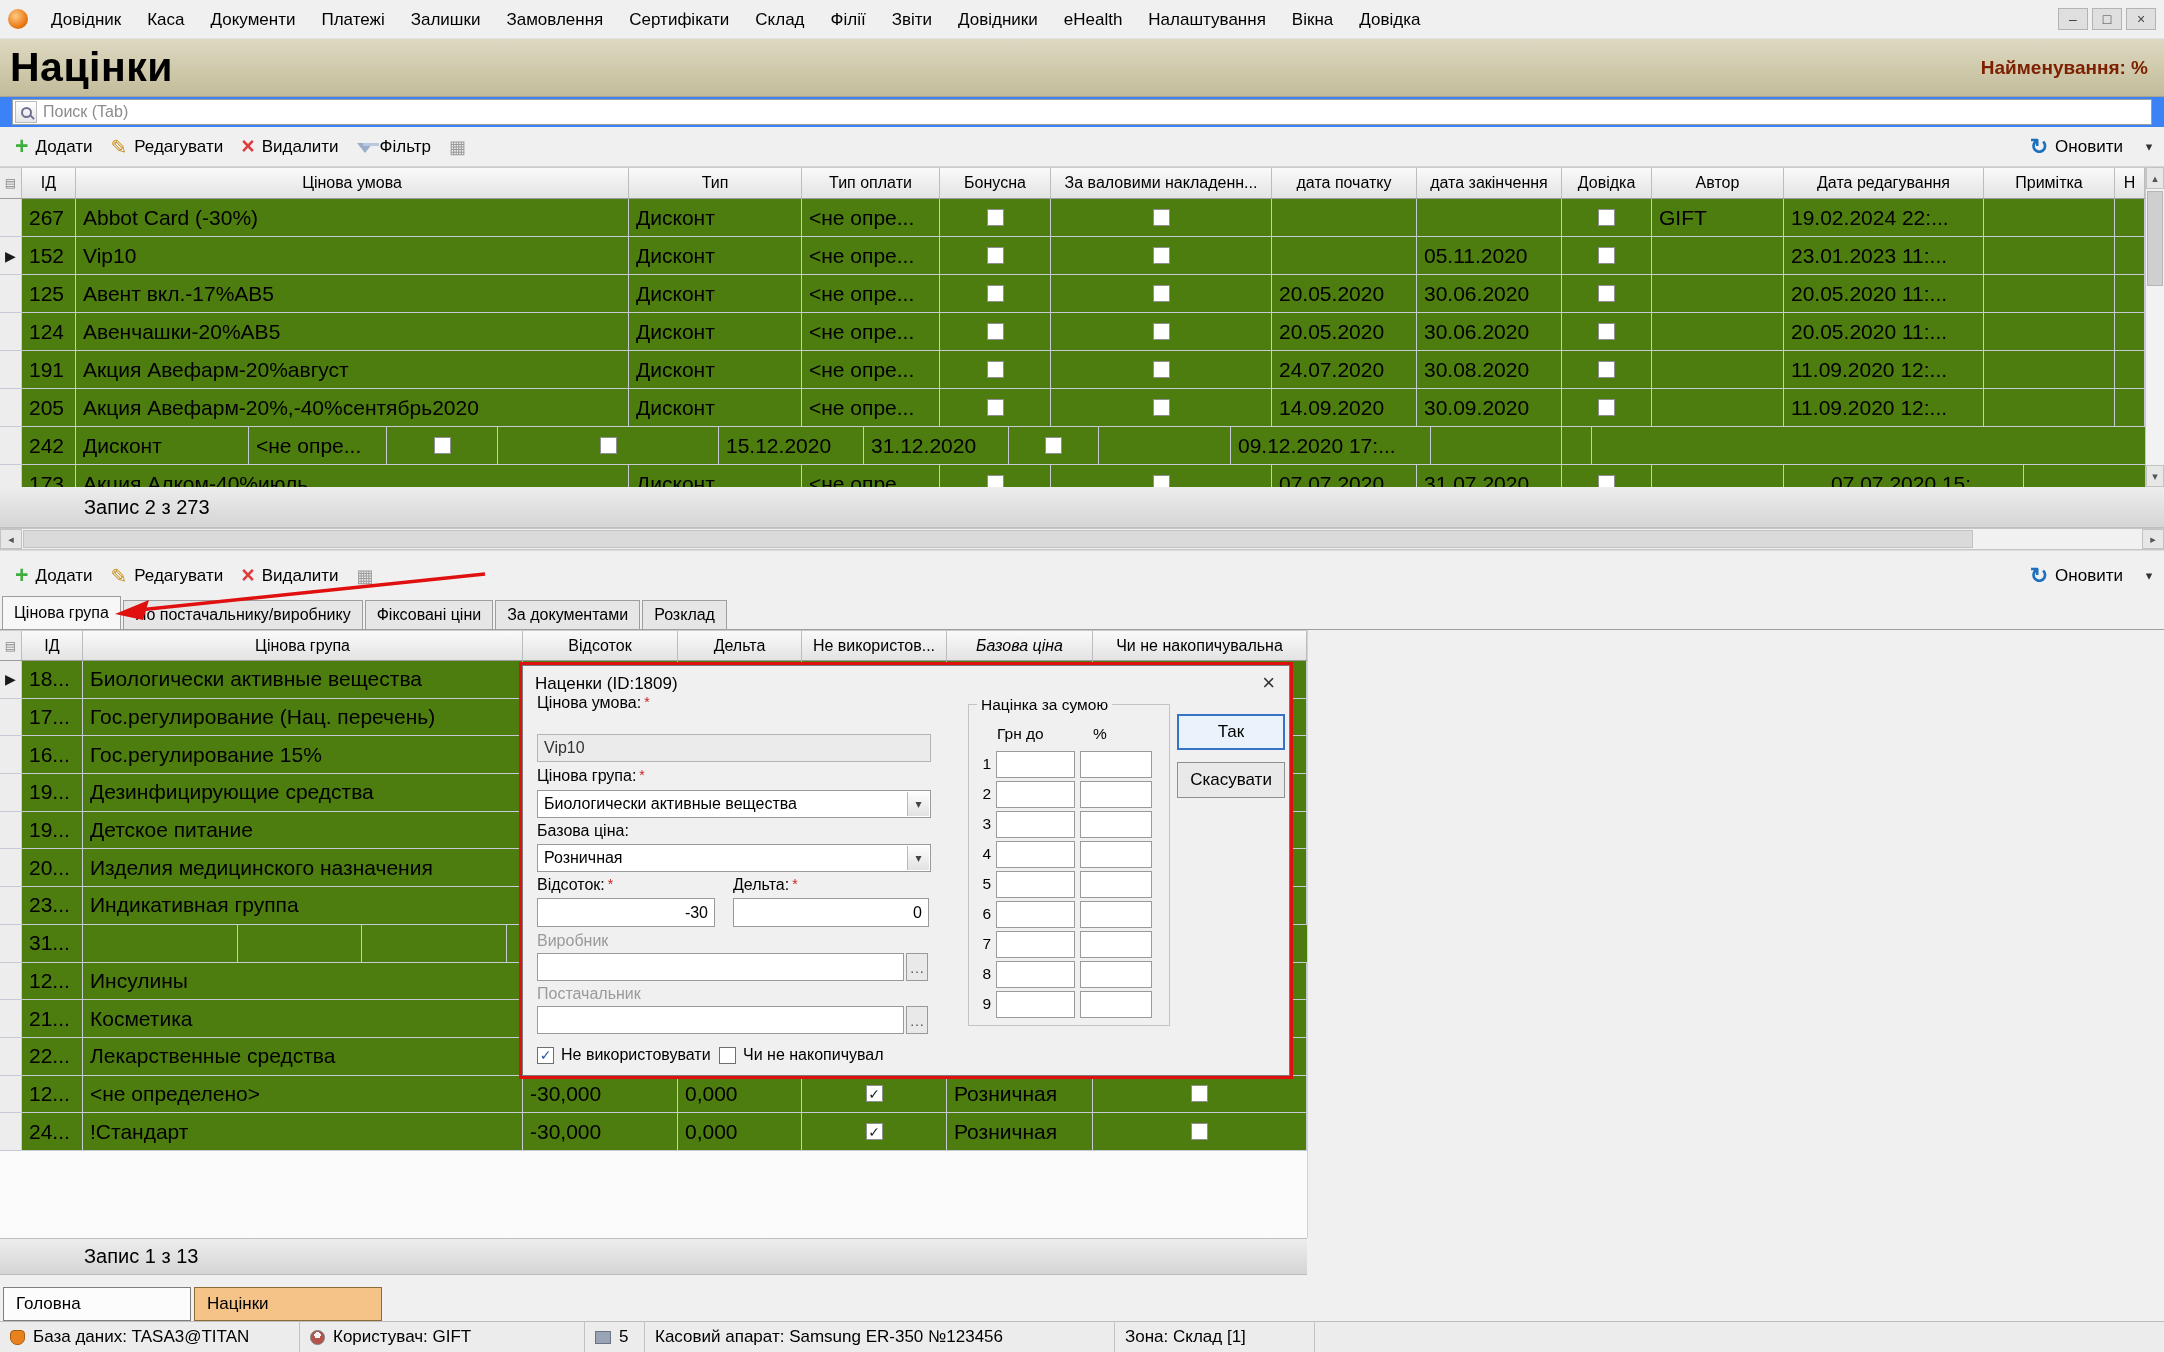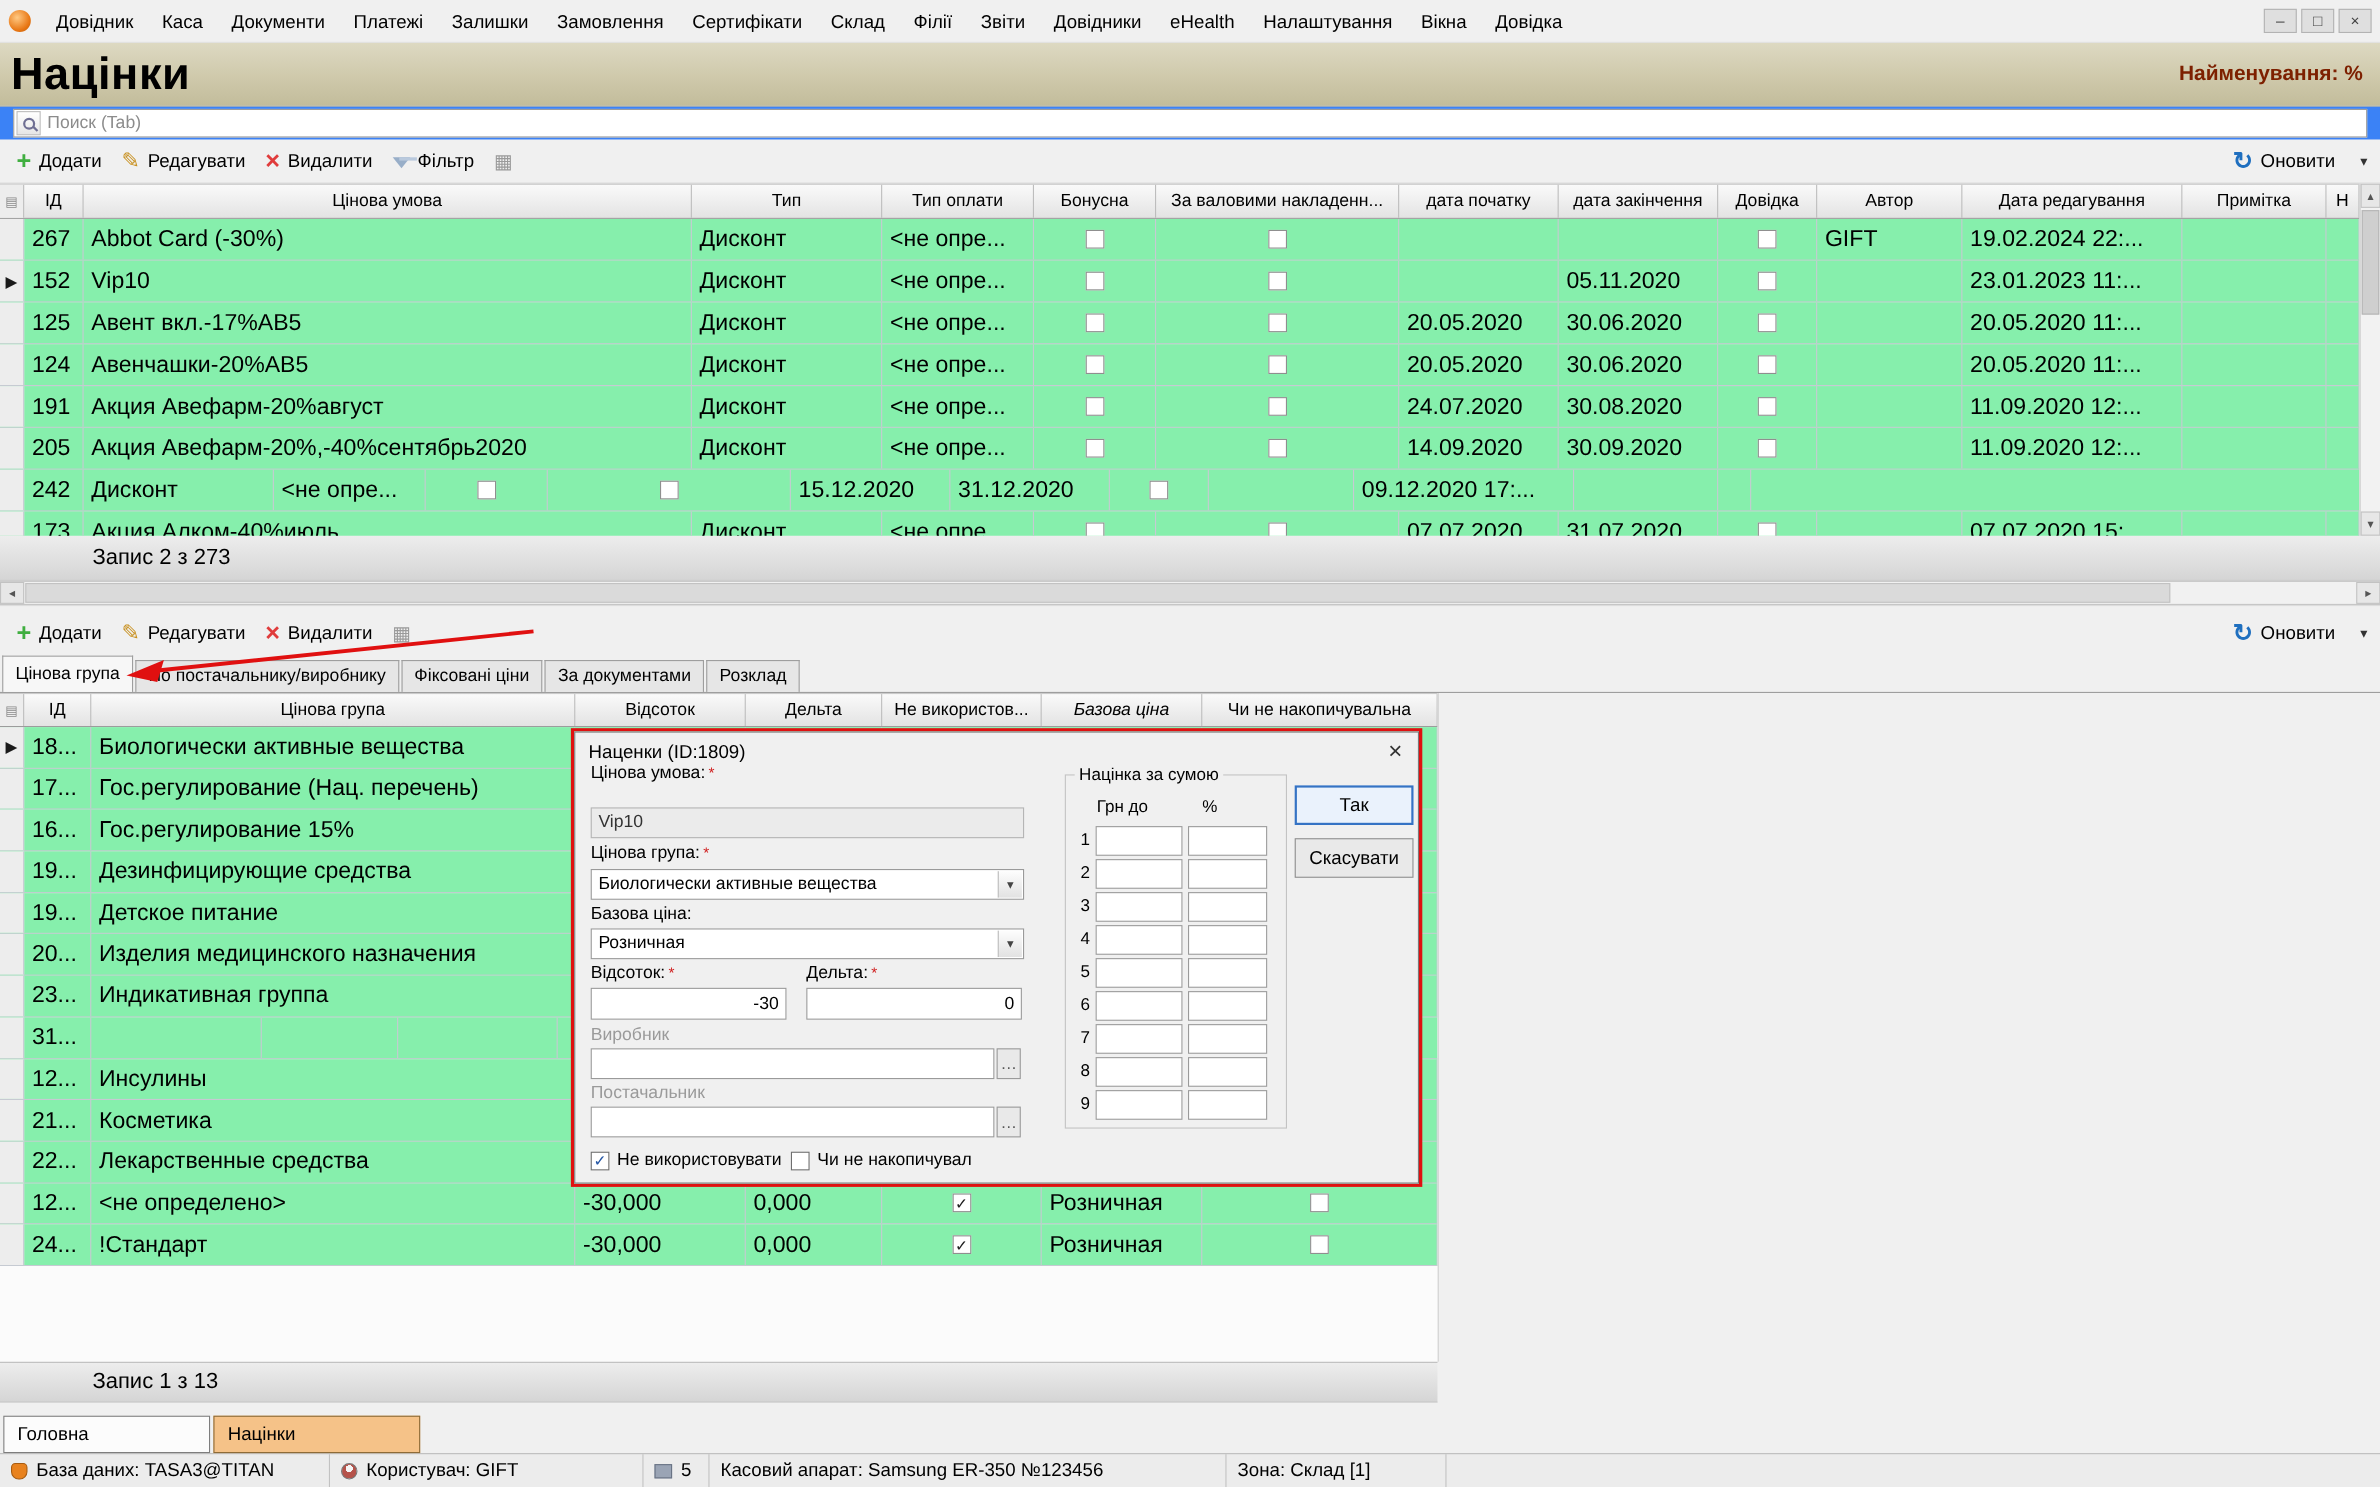--- a/index.html
+++ b/index.html
@@ -45,21 +45,21 @@
   .ticon.refresh{color:#1f6fbf;font-size:22px;}
   .tb-chevron{color:#333;font-size:13px;width:18px;text-align:center;margin-left:8px;}
 
   
   .gridwrap{display:flex;}
   #gridTop{width:2145px;flex:none;}
   .g-header{display:flex;height:32px;background:linear-gradient(#fafafa,#e3e3e3);border-bottom:1px solid #9c9c9c;border-top:1px solid #cacaca;}
   .g-hcell{border-right:1px solid #bdbdbd;display:flex;align-items:center;justify-content:center;font-size:16px;overflow:hidden;white-space:nowrap;flex:none;padding:0 3px;}
   .g-hcell.g-ind{width:22px;background:#ededed;color:#8a8a8a;font-size:12px;padding:0;}
   .g-body{overflow:hidden;}
-  .g-row{display:flex;height:38px;background:#86efac;border-bottom:1px solid #c6cad2;}
+  .g-row{display:flex;height:38px;background:#4d7c0f;border-bottom:1px solid #c6cad2;}
   .g-rind{width:22px;flex:none;background:#ededed;border-right:1px solid #c6cad2;display:flex;align-items:center;justify-content:center;font-size:14px;color:#1a1a1a;}
   .g-cell{border-right:1px solid #c6cad2;display:flex;align-items:center;padding:0 7px;font-size:21px;overflow:hidden;white-space:nowrap;flex:none;}
   .g-cell.center{justify-content:center;padding:0;}
   .cb{width:17px;height:17px;background:#fff;border:1px solid #8f8f8f;display:flex;align-items:center;justify-content:center;font-size:14px;color:#222;flex:none;}
 
   .vscroll{width:19px;background:#f2f2f2;border-left:1px solid #c6c6c6;position:relative;flex:none;}
   .vs-btn{position:absolute;left:0;width:18px;height:22px;background:#e7e7e7;border:1px solid #c2c2c2;font-size:11px;color:#555;display:flex;align-items:center;justify-content:center;}
   .vs-btn.top{top:0;}
   .vs-btn.bottom{bottom:0;}
   .vs-thumb{position:absolute;left:1px;top:24px;width:16px;height:95px;background:#cfcfcf;border:1px solid #b5b5b5;}
@@ -383,21 +383,21 @@
             </div>
             <div class="g-cell center" style="width: 221px;">
               <span class="cb"></span>
             </div>
             <div class="g-cell" style="width: 145px;">07.07.2020</div>
             <div class="g-cell" style="width: 145px;">31.07.2020</div>
             <div class="g-cell center" style="width: 90px;">
               <span class="cb"></span>
             </div>
             <div class="g-cell" style="width: 132px;"></div>
-            <div class="g-cell" style="width: 200px;">07.07.2020 15:...</div>
+            <div class="g-cell" style="width: 200px; margin-left: 40px;">07.07.2020 15:...</div>
             <div class="g-cell" style="width: 131px;"></div>
             <div class="g-cell" style="width: 30px;"></div>
           </div>
         </div>
       </div>
     <div class="vscroll">
       <span class="vs-btn top">▴</span>
       <span class="vs-thumb"></span>
       <span class="vs-btn bottom">▾</span>
     </div>

